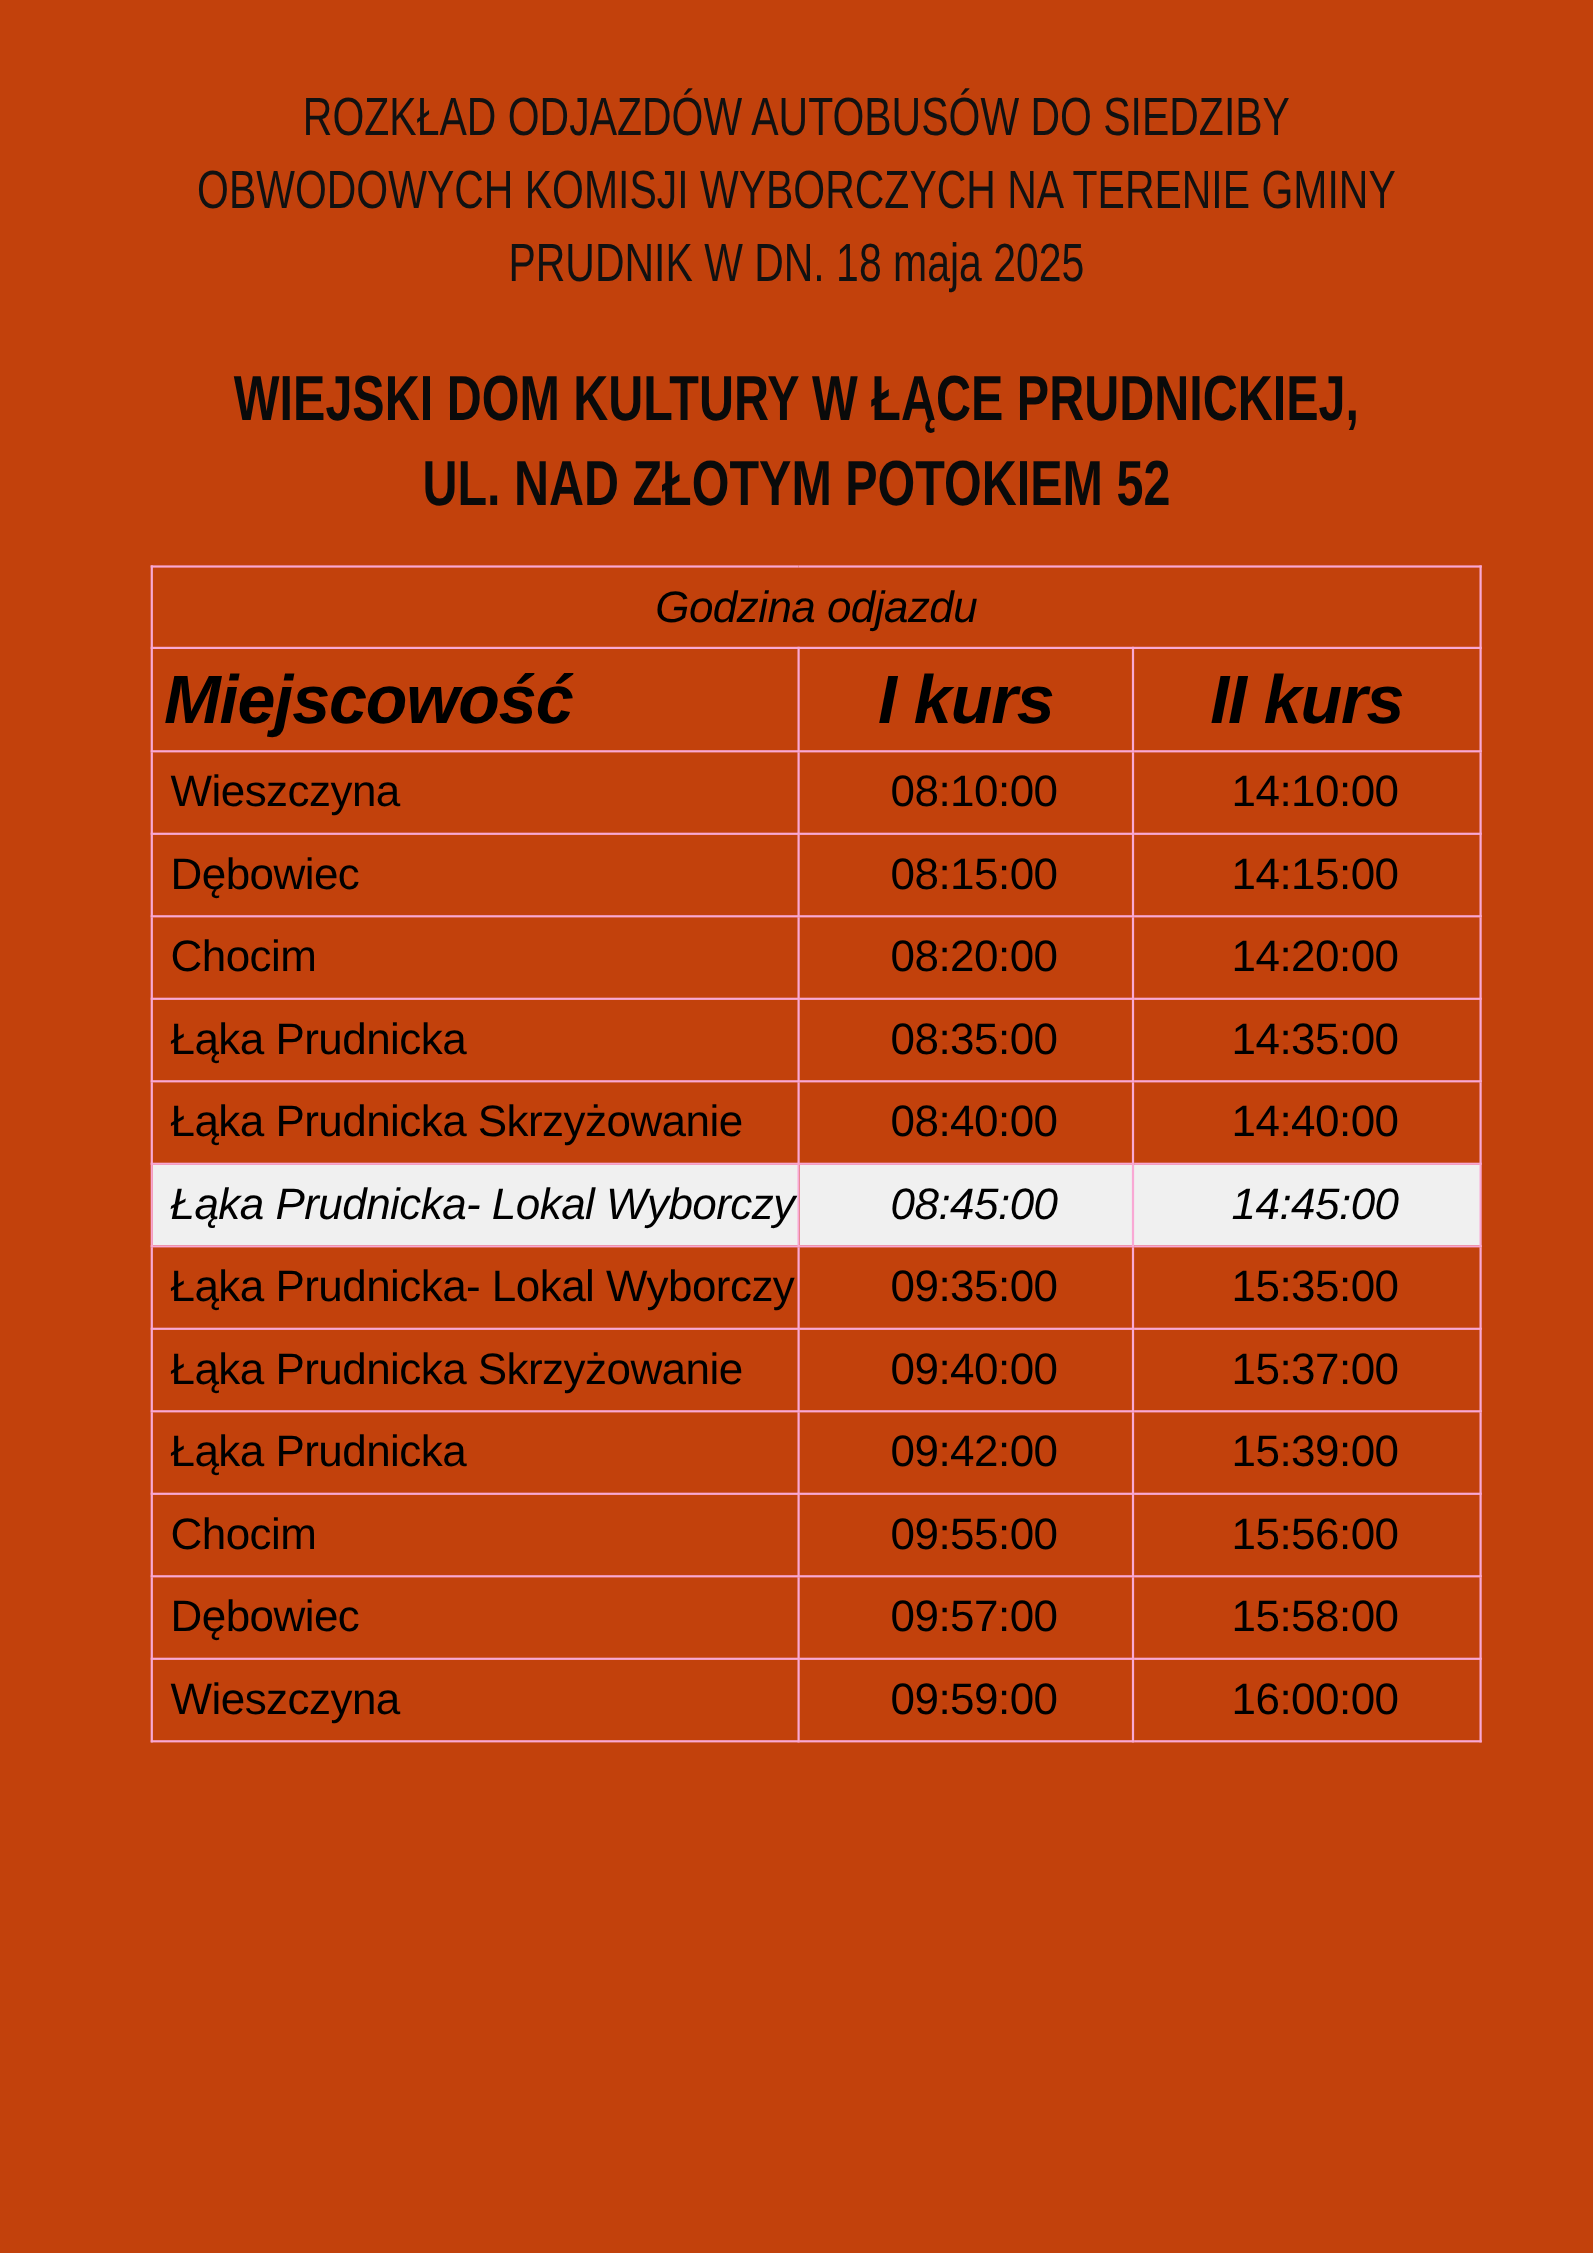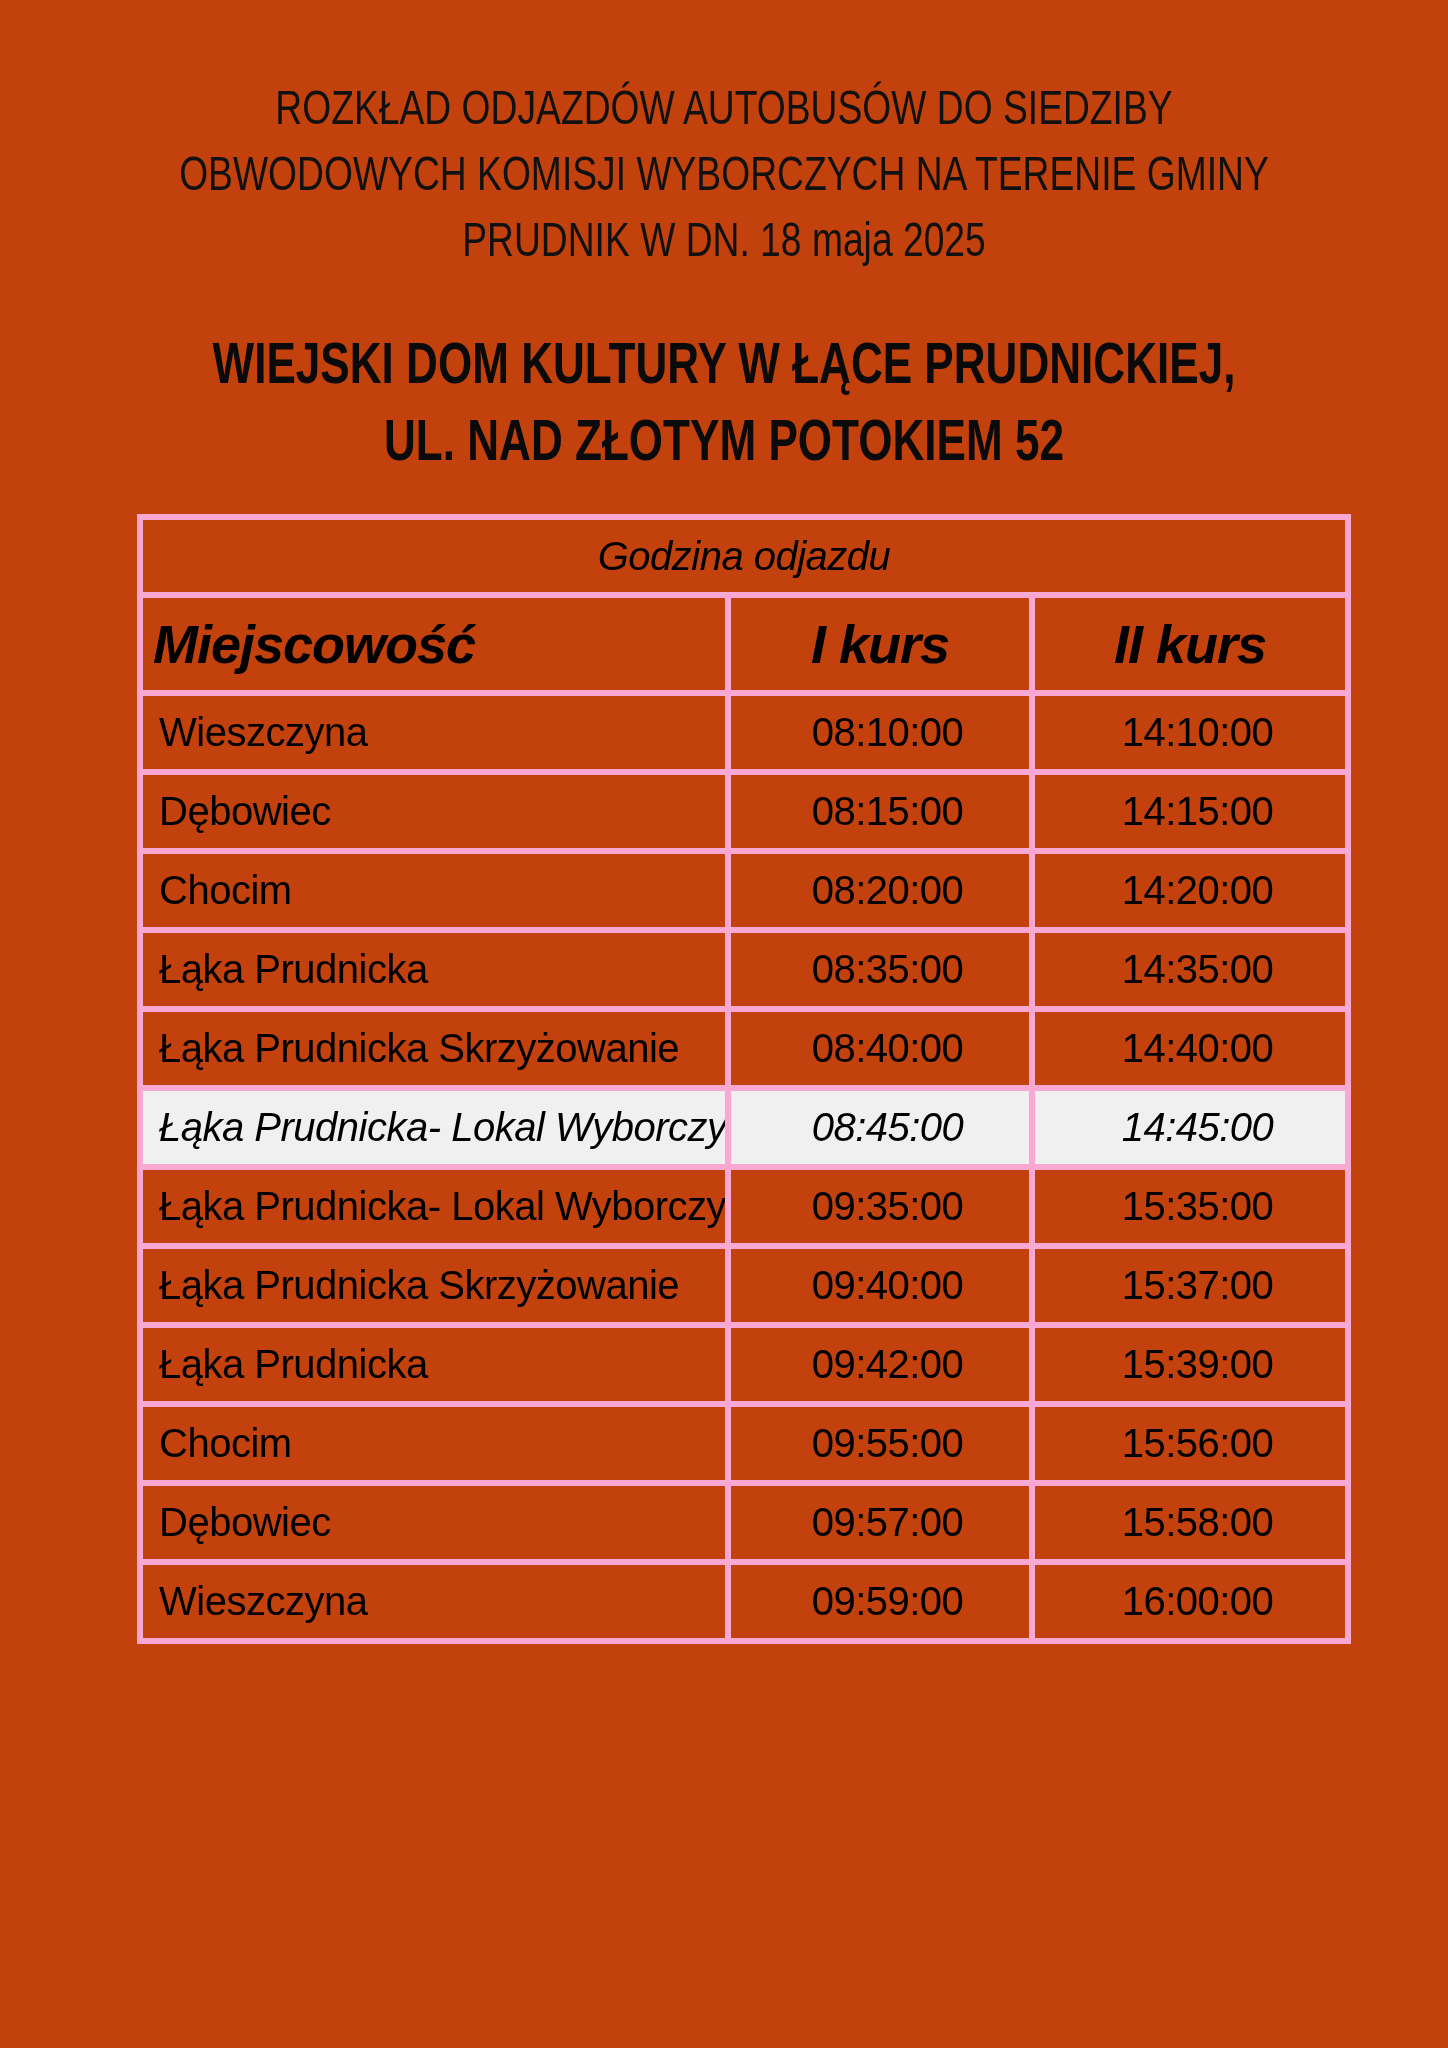--- a/index.html
+++ b/index.html
@@ -35,37 +35,37 @@
     transform: scaleX(0.76);
   }
   table.schedule {
     border-collapse: collapse;
     margin-left: 137px;
     margin-top: 36px;
     width: 1208px;
     table-layout: fixed;
   }
   table.schedule td {
-    border: 6px solid #f9a8d4;
+    border: 2px solid #f9a8d4;
     font-size: 40px;
     letter-spacing: -0.5px;
     overflow: hidden;
     white-space: nowrap;
   }
   tr.section-row td {
     height: 70px;
     text-align: center;
     font-style: italic;
     font-size: 40px;
   }
   tr.head-row td {
     height: 90px;
     font-weight: 700;
     font-style: italic;
-    font-size: 54px;
+    font-size: 62px;
     letter-spacing: -1px;
   }
   tr.head-row td.place-cell { text-align: left; padding-left: 10px; }
   tr.head-row td.time-cell  { text-align: center; }
   tr.data-row td { height: 71px; padding-left: 16px; }
   td.place-cell { text-align: left; padding-left: 10px; }
   td.time-cell  { text-align: center; }
   tr.hl td {
     background: #f0f0f0;
     font-style: italic;

